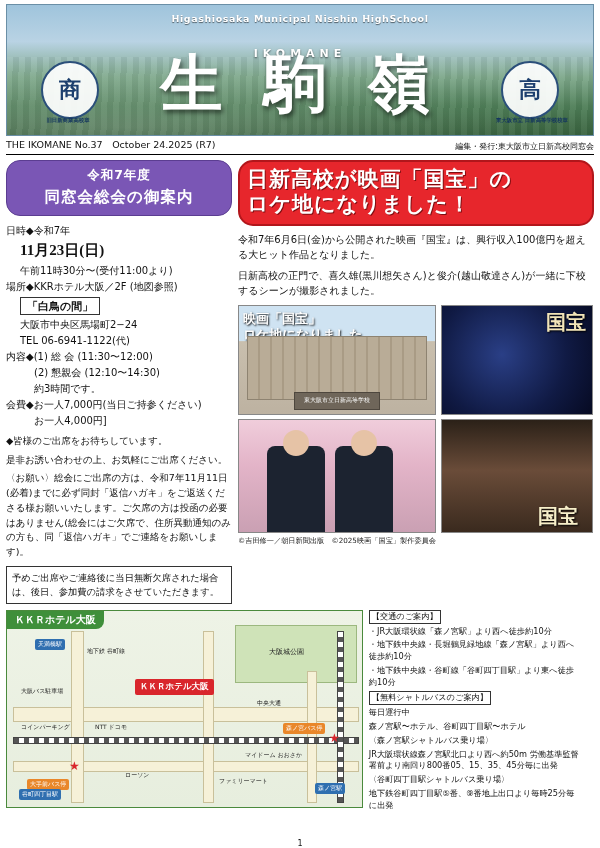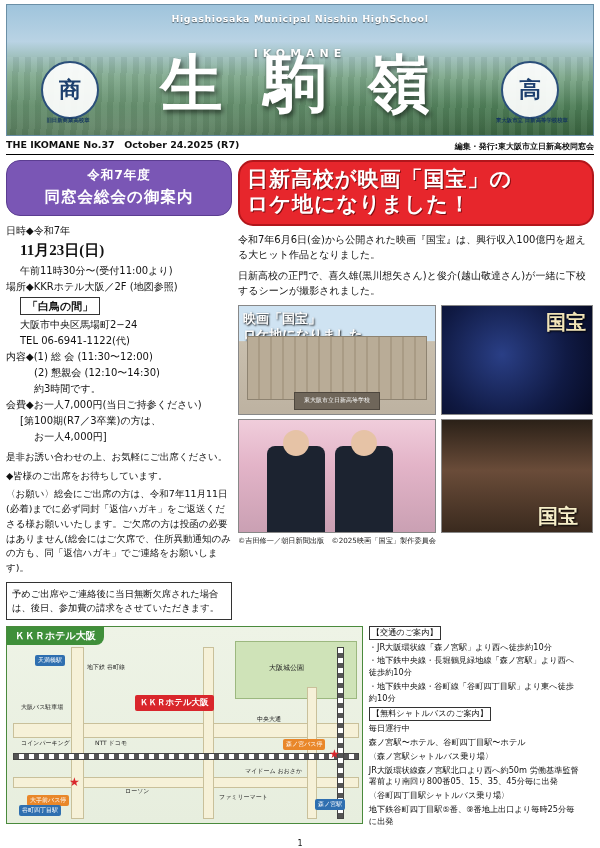--- a/index.html
+++ b/index.html
@@ -52,21 +52,21 @@
   .emblem-cap{
     position:absolute;width:90px;text-align:center;font-size:5.4px;
     color:#14365e;line-height:1.3;z-index:4;top:112px;font-weight:bold;
   }
   .emblem-cap.left{left:16px;}
   .emblem-cap.right{right:16px;}
 
   
   .issueline{
     margin:3px 6px 0 6px;display:flex;justify-content:space-between;align-items:flex-end;
-    border-bottom:1.6px solid #000;padding-bottom:2px;font-weight:bold;
+    border-bottom:1.6px solid #000;padding-bottom:2px;
   }
   .issue-left{font-size:9.5px;}
   .issue-right{font-size:8px;}
 
   
   .body{display:flex;margin:5px 6px 0 6px;gap:6px;}
   .col-left{width:226px;}
   .col-right{width:356px;}
 
   
@@ -217,27 +217,26 @@
         <div class="row big-date indent">11月23日(日)</div>
         <div class="row indent">午前11時30分〜(受付11:00より)</div>
         <div class="row">場所◆KKRホテル大阪／2F (地図参照)</div>
         <div class="box-hall">「白鳥の間」</div>
         <div class="row indent">大阪市中央区馬場町2−24</div>
         <div class="row indent">TEL 06-6941-1122(代)</div>
         <div class="row">内容◆(1) 総 会 (11:30〜12:00)</div>
         <div class="row indent2">(2) 懇親会 (12:10〜14:30)</div>
         <div class="row indent2">約3時間です。</div>
         <div class="row">会費◆お一人7,000円(当日ご持参ください)</div>
-        <div class="row indent">[第100期(R7／3卒業)の方は、</div>
         <div class="row indent2">お一人4,000円]</div>
       </div>
 
       <div class="note">
+        <p>◆皆様のご出席をお待ちしています。</p>
         <p>是非お誘い合わせの上、お気軽にご出席ください。</p>
-        <p>◆皆様のご出席をお待ちしています。</p>
         <p>〈お願い〉総会にご出席の方は、令和7年11月11日(必着)までに必ず同封「返信ハガキ」をご返送くださる様お願いいたします。ご欠席の方は投函の必要はありません(総会にはご欠席で、住所異動通知のみの方も、同「返信ハガキ」でご連絡をお願いします)。</p>
       </div>
 
       <div class="warnbox">予めご出席やご連絡後に当日無断欠席された場合は、後日、参加費の請求をさせていただきます。</div>
     </div>
 
     <div class="col-right">
       <div class="rhead">
         <div class="h1">日新高校が映画「国宝」の</div>
         <div class="h2">ロケ地になりました！</div>

